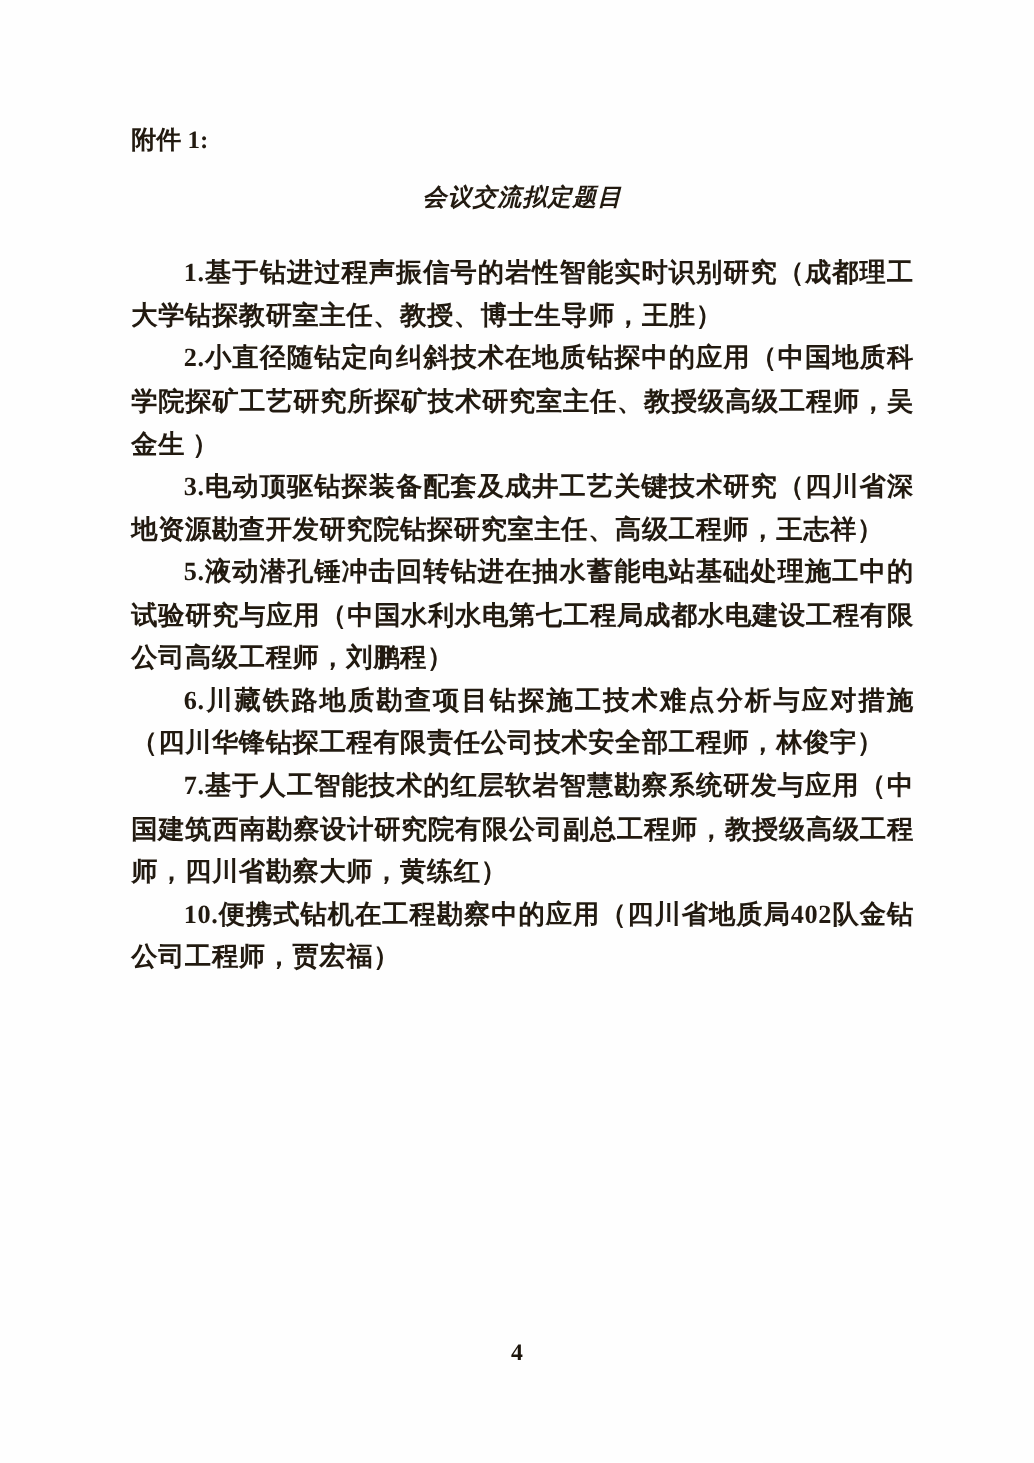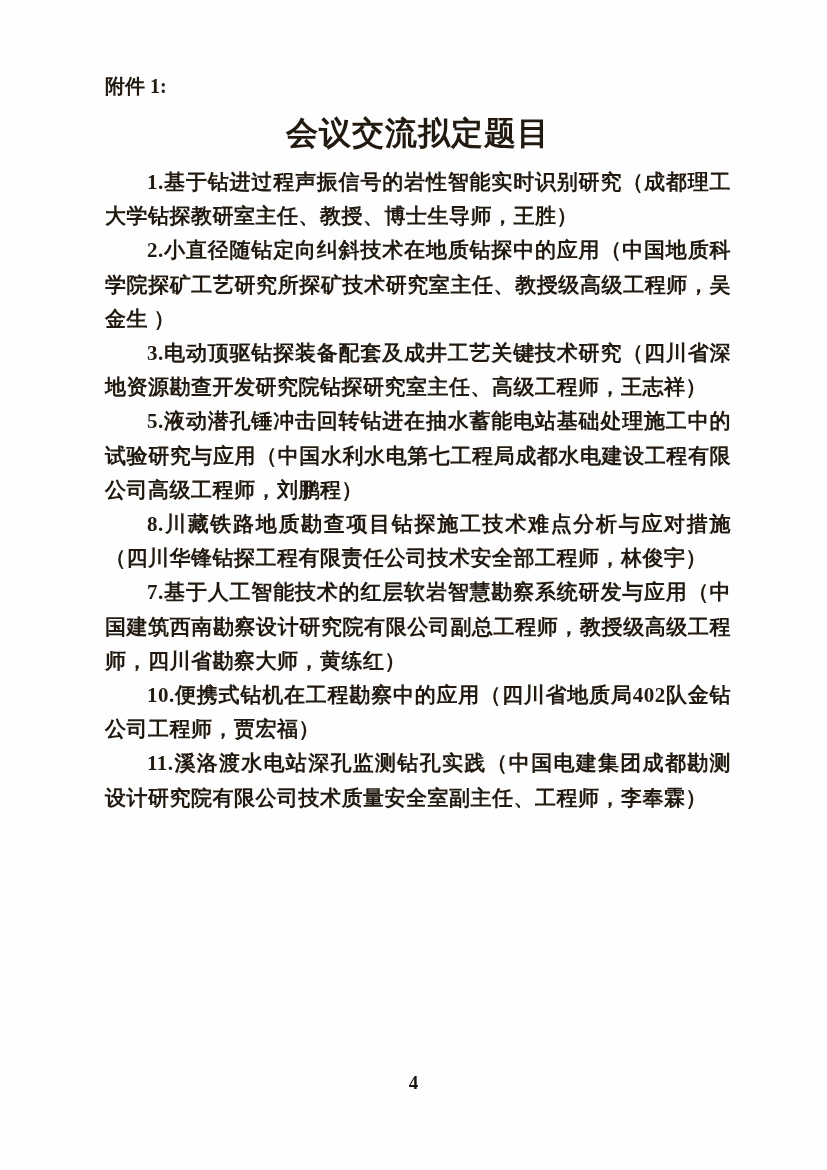--- a/index.html
+++ b/index.html
@@ -6,38 +6,39 @@
     margin: 0;
     padding: 0;
     background: #ffffff;
   }
   .page {
     position: relative;
     width: 827px;
     height: 1170px;
     background: #fefefe;
     box-sizing: border-box;
-    padding: 72px 96px 0 105px;
+    padding: 98px 96px 0 105px;
     font-family: "Liberation Serif", "DejaVu Serif", serif;
     color: #221a10;
     overflow: hidden;
   }
   .attachment-label {
     font-size: 20px;
     line-height: 28px;
     font-weight: 600;
     margin: 0;
   }
   .doc-title {
     text-align: center;
-    font-size: 32px;
+    font-size: 19px;
     line-height: 36px;
     font-weight: bold;
     letter-spacing: 1px;
-    margin: 15px 0 14px 0;
+    margin: 15px 0 24px 0;
+    font-style: italic;
   }
   .topic-list {
     margin: 0;
     padding: 0;
   }
   .topic-list p {
     margin: 0;
     font-size: 21px;
     line-height: 34.2px;
     font-weight: 600;
@@ -63,21 +64,20 @@
 
   <p class="attachment-label">附件 1:</p>
 
   <h1 class="doc-title">会议交流拟定题目</h1>
 
   <div class="topic-list">
     <p>1.基于钻进过程声振信号的岩性智能实时识别研究（成都理工大学钻探教研室主任、教授、博士生导师，王胜）</p>
     <p>2.小直径随钻定向纠斜技术在地质钻探中的应用（中国地质科学院探矿工艺研究所探矿技术研究室主任、教授级高级工程师，吴金生 ）</p>
     <p>3.电动顶驱钻探装备配套及成井工艺关键技术研究（四川省深地资源勘查开发研究院钻探研究室主任、高级工程师，王志祥）</p>
     <p>5.液动潜孔锤冲击回转钻进在抽水蓄能电站基础处理施工中的试验研究与应用（中国水利水电第七工程局成都水电建设工程有限公司高级工程师，刘鹏程）</p>
-    <p>8.川藏铁路地质勘查项目钻探施工技术难点分析与应对措施（四川华锋钻探工程有限责任公司技术安全部工程师，林俊宇）</p>
+    <p>6.川藏铁路地质勘查项目钻探施工技术难点分析与应对措施（四川华锋钻探工程有限责任公司技术安全部工程师，林俊宇）</p>
     <p>7.基于人工智能技术的红层软岩智慧勘察系统研发与应用（中国建筑西南勘察设计研究院有限公司副总工程师，教授级高级工程师，四川省勘察大师，黄练红）</p>
     <p>10.便携式钻机在工程勘察中的应用（四川省地质局402队金钻公司工程师，贾宏福）</p>
-    <p>11.溪洛渡水电站深孔监测钻孔实践（中国电建集团成都勘测设计研究院有限公司技术质量安全室副主任、工程师，李奉霖）</p>
   </div>
 
   <div class="page-number">4</div>
 
 </div>
 
 </body></html>

